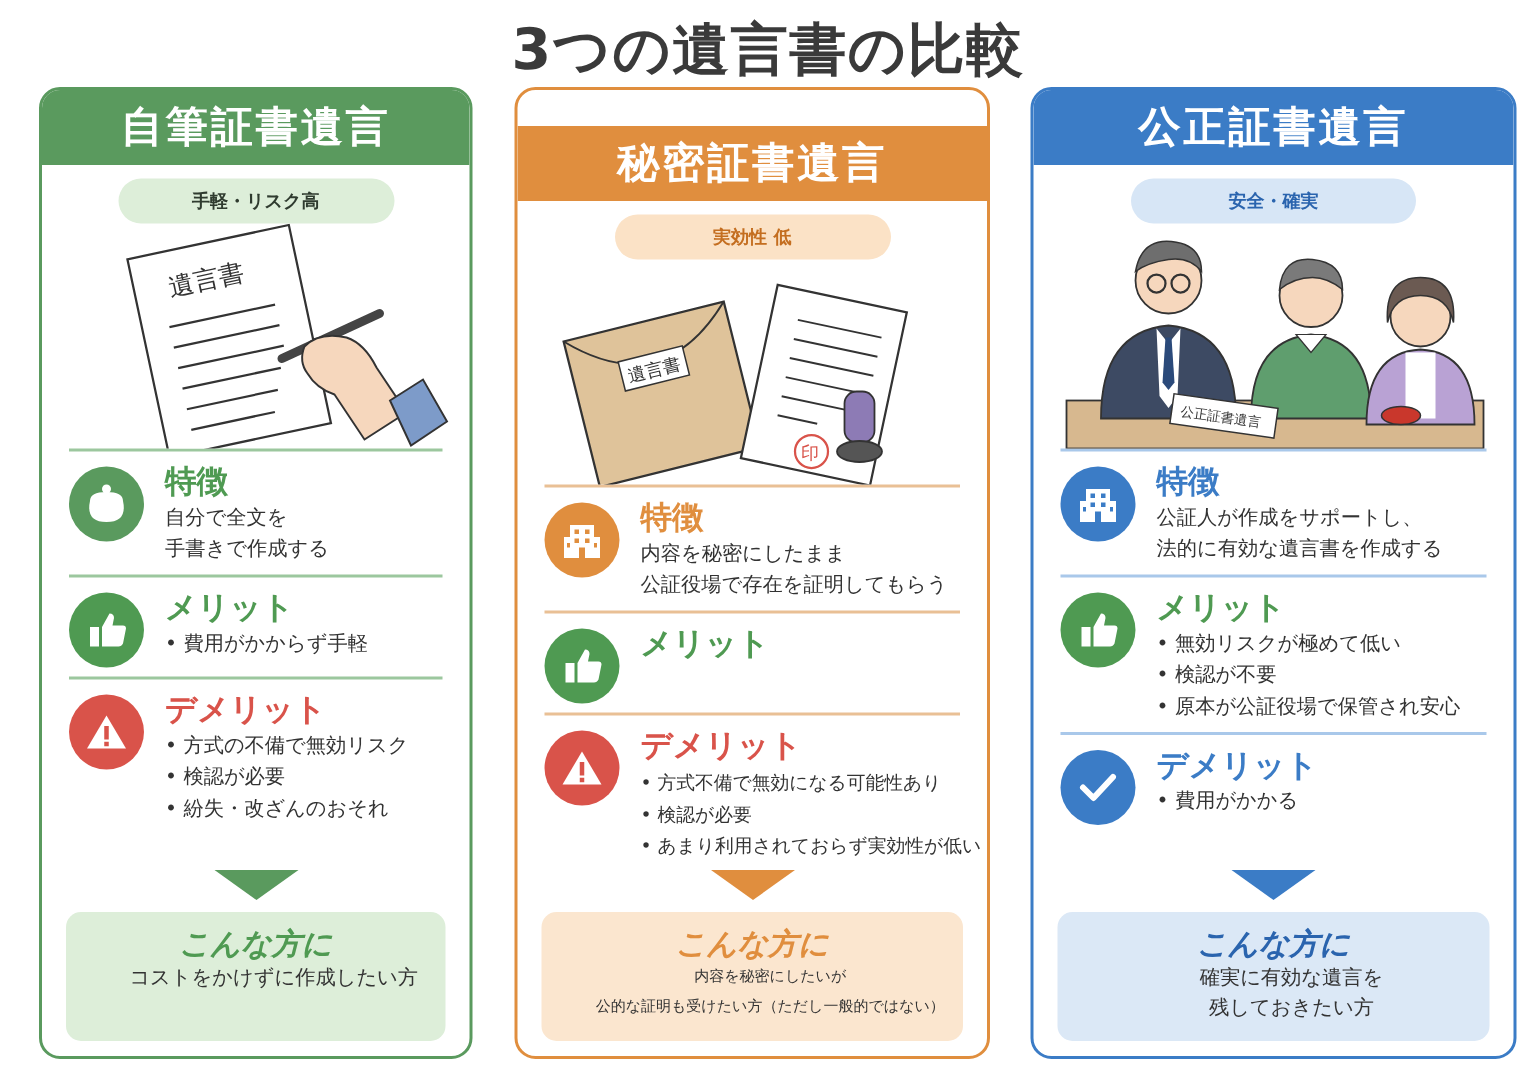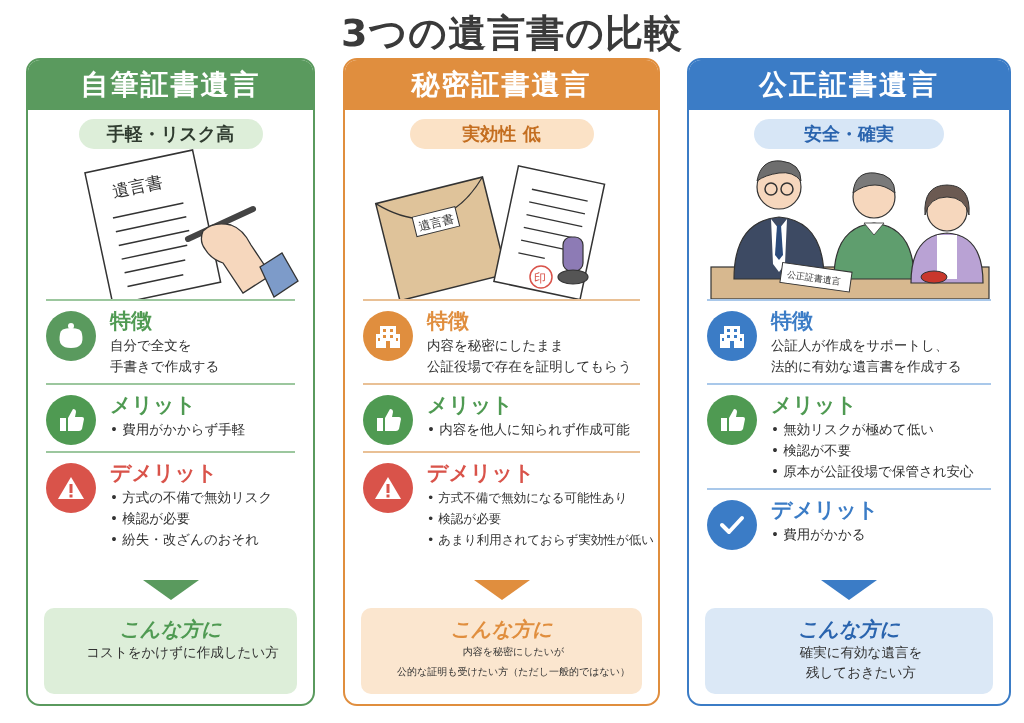--- a/index.html
+++ b/index.html
@@ -17,25 +17,25 @@
     border:2px solid; border-radius:14px; background:#fff; overflow:hidden;
   }
   .card.green { left:26px; width:289px; border-color:#5a9a5e; }
   .card.orange { left:343px; width:317px; border-color:#e08e3e; }
   .card.blue { left:687px; width:324px; border-color:#3b7cc6; }
   .card-header {
     height:50px; line-height:50px; text-align:center; color:#fff;
     font-size:28px; font-weight:bold; letter-spacing:2px;
   }
   .green .card-header { background:#5a9a5e; }
-  .orange .card-header { background:#e08e3e; }
+  .orange .card-header { background:#e08e3e;margin-top:24px; }
   .blue .card-header { background:#3b7cc6; }
   .pill {
     margin:9px auto 0; height:30px; line-height:30px; border-radius:15px;
-    text-align:center; font-size:18px; font-weight:bold;
+    text-align:center; font-size:12px; font-weight:bold;
   }
   .green .pill { width:184px; background:#ddeed9; color:#2f3b2f; }
   .orange .pill { width:184px; background:#fbe2c6; color:#c46e20; }
   .blue .pill { width:190px; background:#d7e6f6; color:#2a64ae; }
   .illus { height:150px; position:relative; }
   .illus svg { position:absolute; left:0; top:0; }
   .divider { height:2px; margin:0 18px; }
   .green .divider { background:#9cc79e; }
   .orange .divider { background:#e9c095; }
   .blue .divider { background:#a9c8ea; }
@@ -220,23 +220,20 @@
 
   <div class="section">
     <div class="icon-circle" style="background:#4f9a52">
       <svg width="28" height="28" viewBox="0 0 28 28">
           <rect x="3" y="12" width="6" height="13" fill="#fff"></rect>
           <path d="M11 12 l5 -9 q3 0 3 3 l-1 5 h7 q2 0 2 2 l-2 10 q-1 2 -3 2 h-11z" fill="#fff"></path>
         </svg>
     </div>
     <div class="section-body">
       <div class="section-title t-green">メリット</div>
-      <div class="section-text">
-        <div>• 内容を他人に知られず作成可能</div>
-      </div>
     </div>
   </div>
   <div class="divider"></div>
 
   <div class="section">
     <div class="icon-circle" style="background:#d9534a">
       <svg width="30" height="28" viewBox="0 0 30 28">
           <path d="M15 3 L28 25 H2 Z" fill="#fff"></path>
           <rect x="13.5" y="10" width="3" height="9" fill="#d9534a"></rect>
           <rect x="13.5" y="20.5" width="3" height="3" fill="#d9534a"></rect>

